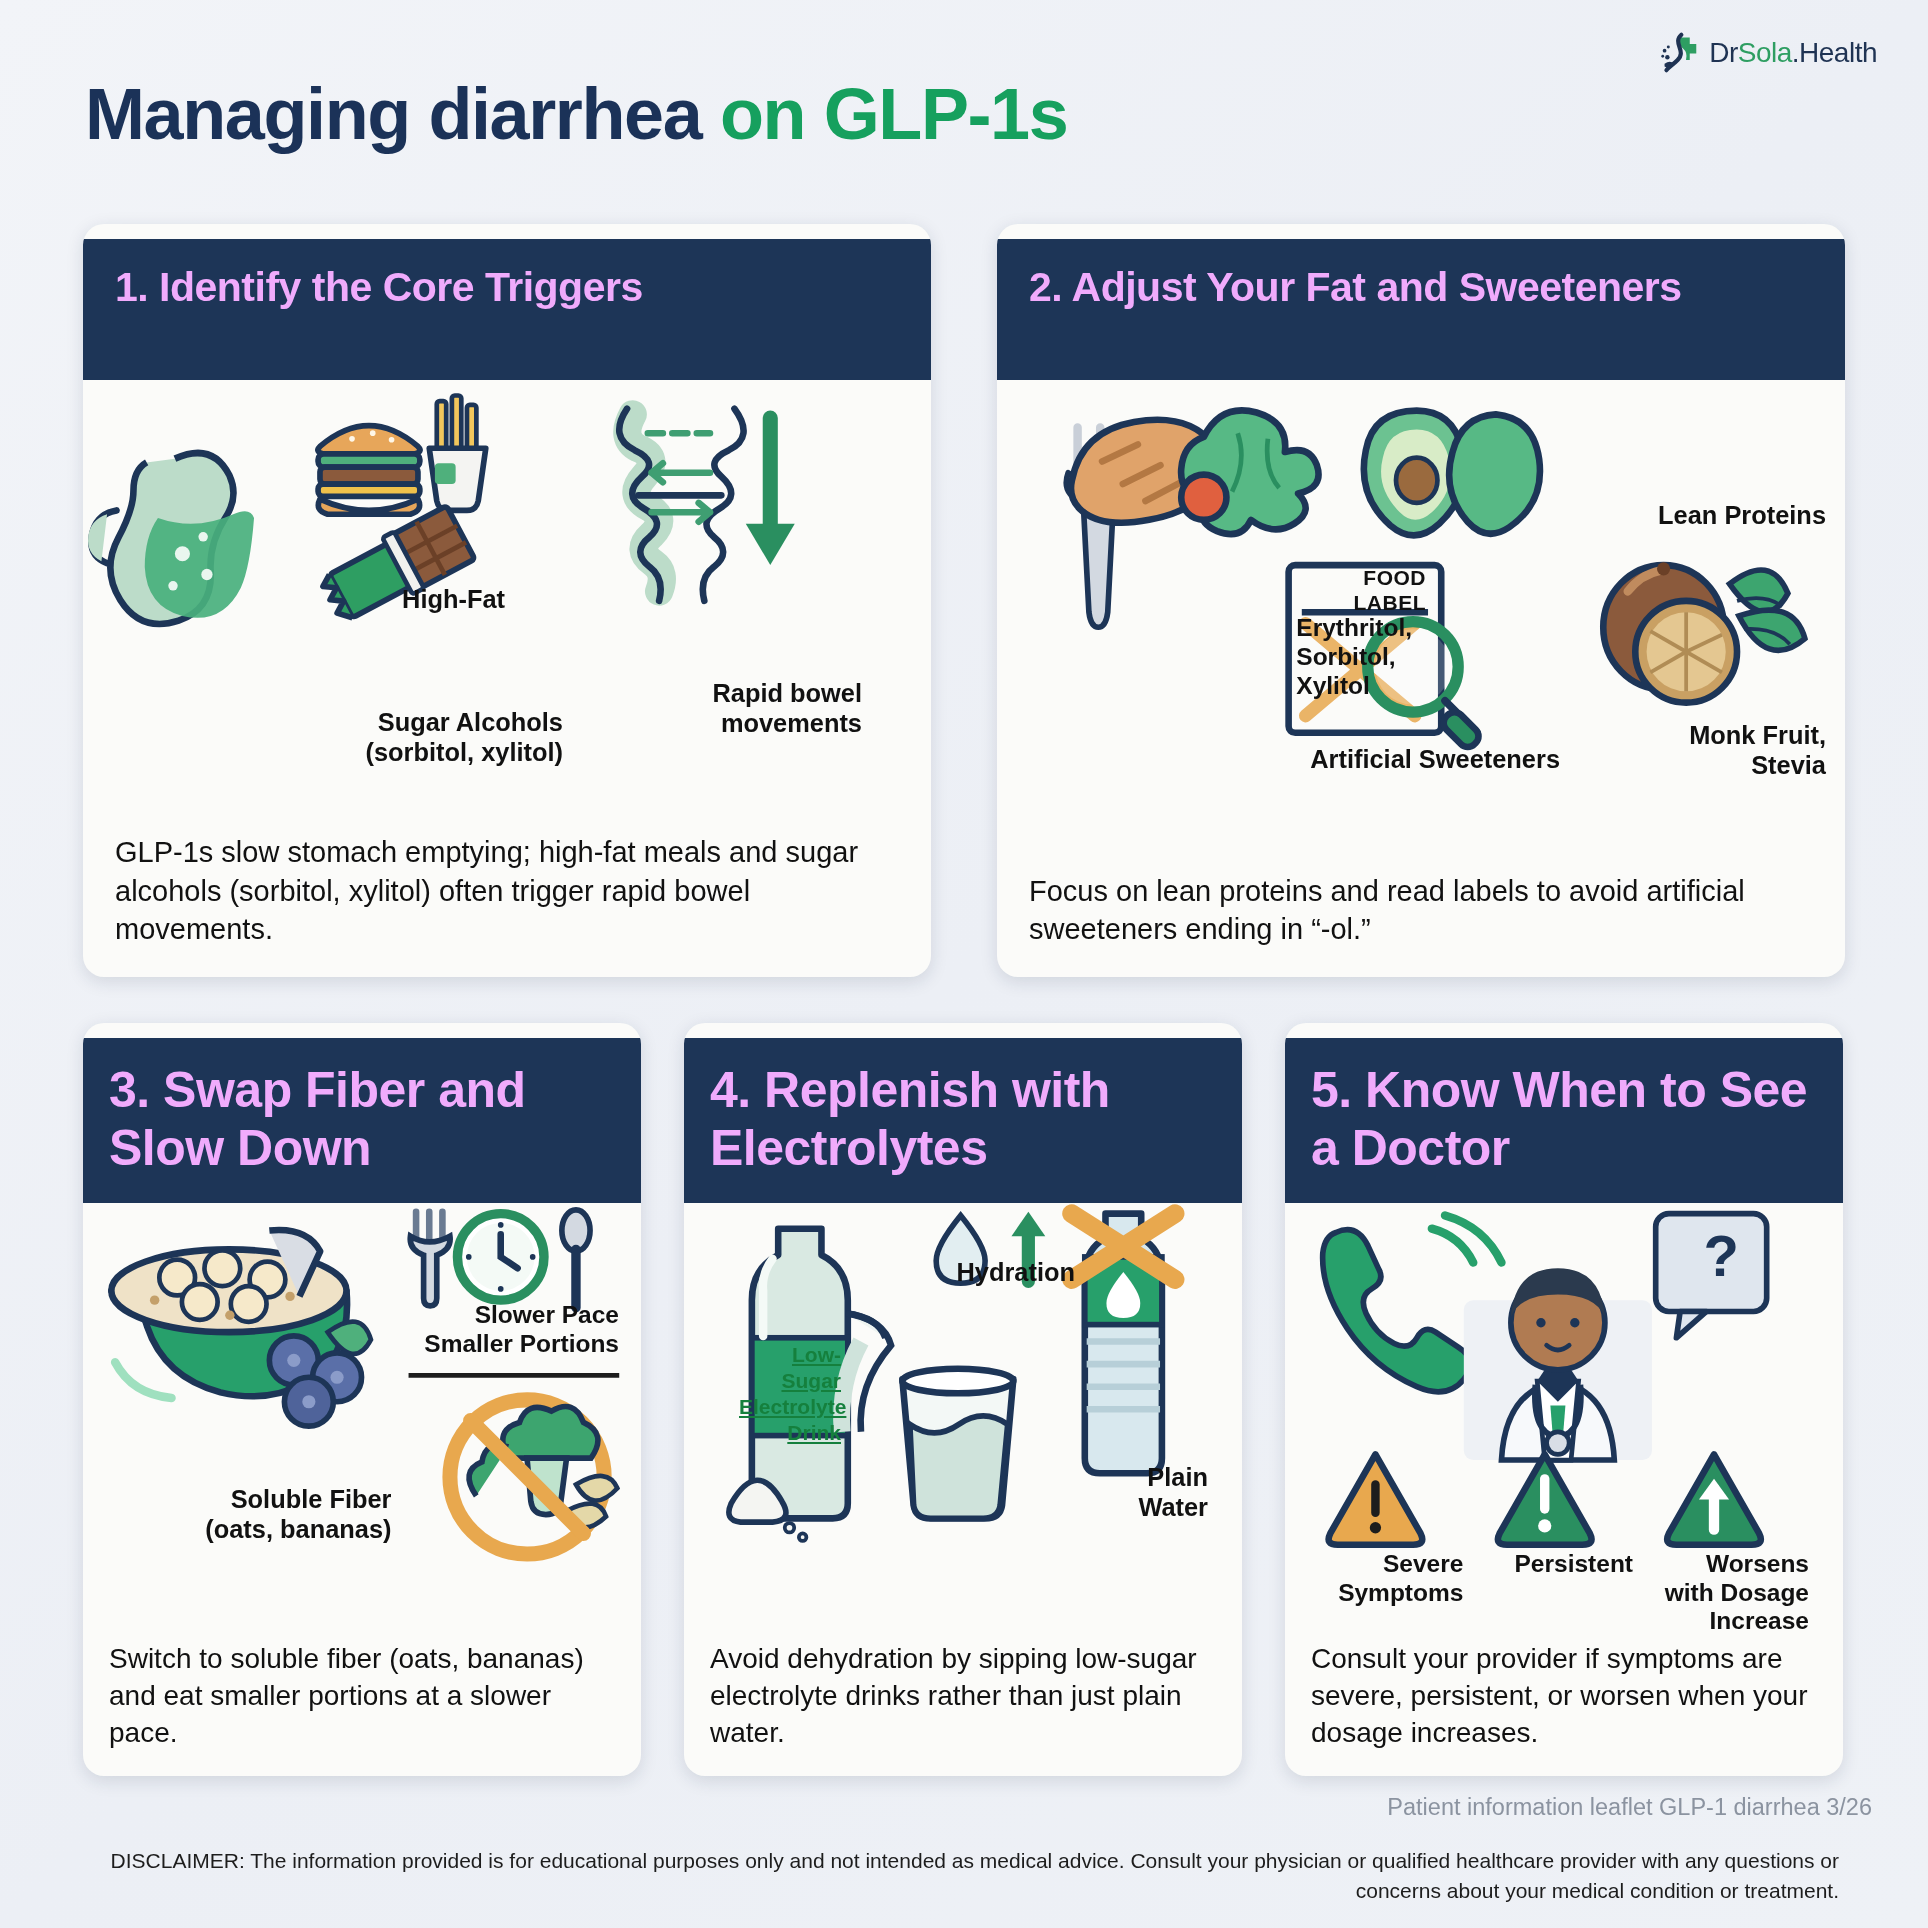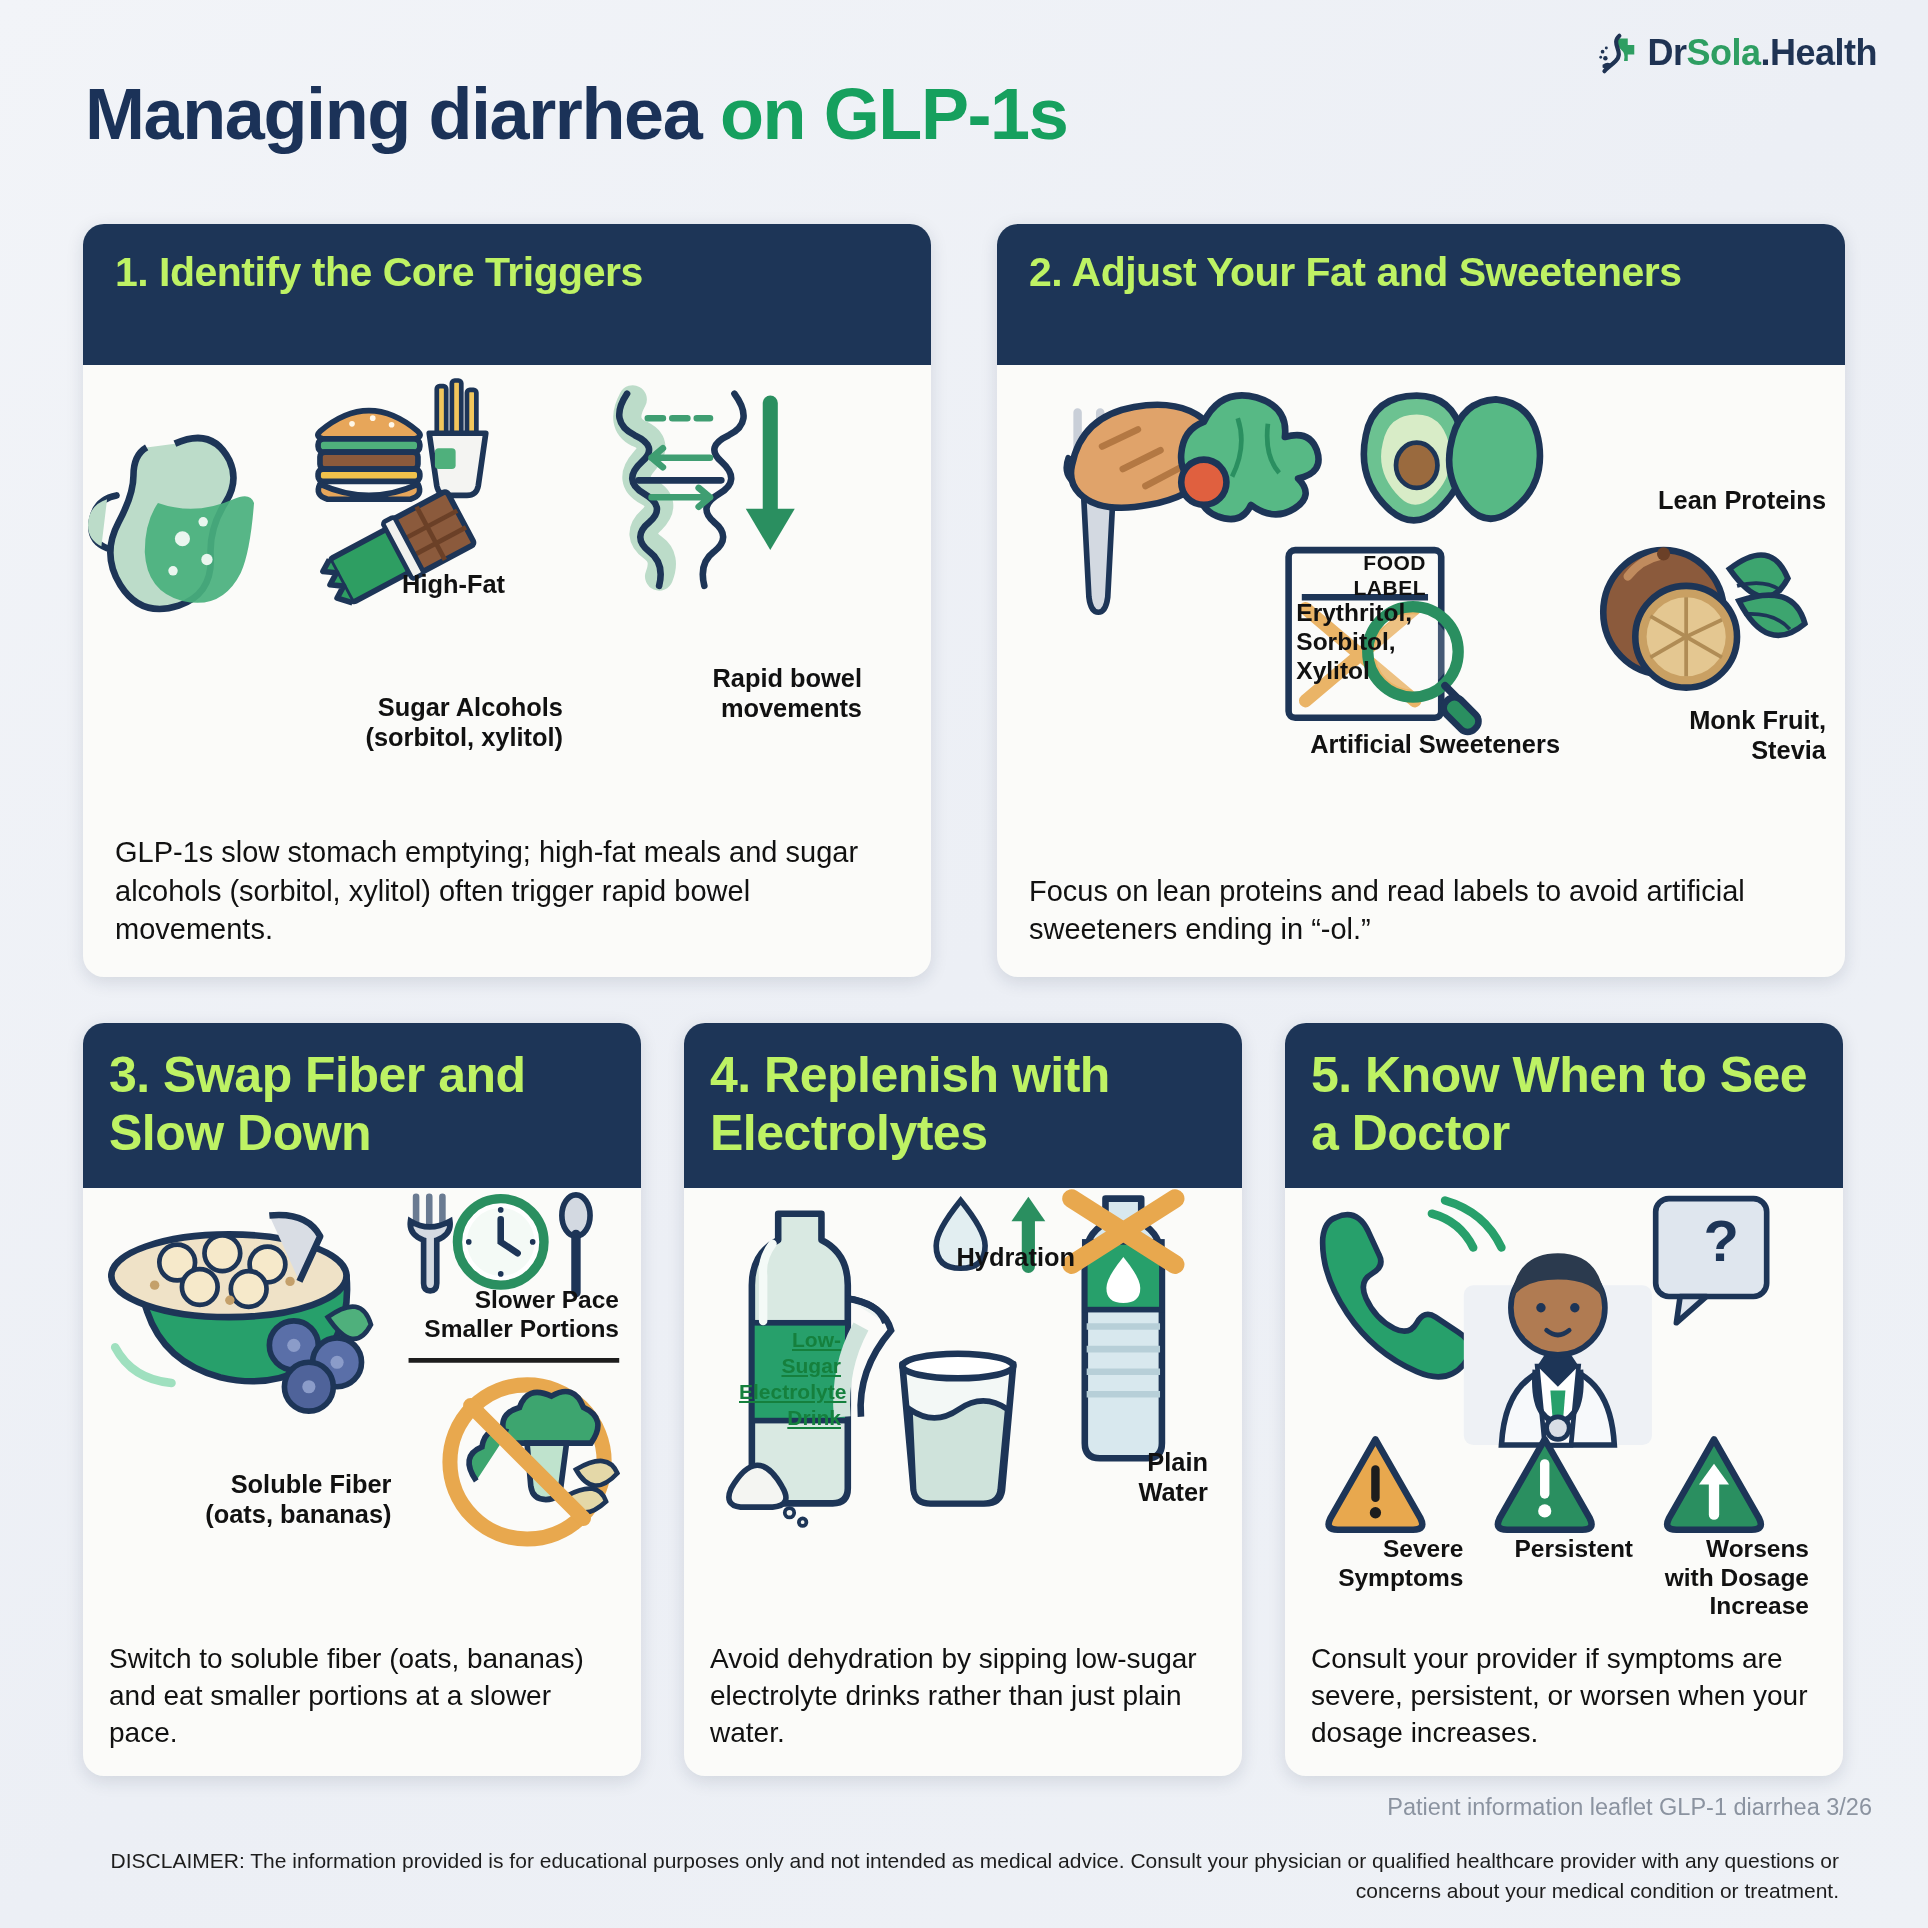--- a/index.html
+++ b/index.html
@@ -16,21 +16,21 @@
     padding: 0;
   }
 
   
   .brand {
     position: absolute; top: 32px; right: 51px;
     display: flex; align-items: center; gap: 9.4px;
   }
   .brand-mark { width: 41px; height: 41px; }
   .brand-text {
-    font-size: 36px; font-weight: bold; letter-spacing: -0.5px;
+    font-size: 28px; font-weight: normal; letter-spacing: -0.5px;
     white-space: nowrap;
   }
   .brand-dr { color: #1f3353; }
   .brand-sola { color: #2e9e62; }
   .brand-health { color: #1f3353; }
 
   .title {
     position: absolute; left: 85px; top: 73px;
     font-size: 72px; font-weight: bold; letter-spacing: -1.4px;
     white-space: nowrap;
@@ -53,26 +53,27 @@
     border-radius: 21px;
     box-shadow: 0 4.7px 17px rgba(25,40,70,.13);
     overflow: hidden;
     display: flex; flex-direction: column;
   }
   .card.wide { width: 848px; height: 753px; }
   .card.narrow { width: 558px; height: 753px; }
 
   .card-head {
     background: #1d3557;
-    color: #bef264;
+    color: #f0abfc;
     padding: 24.5px 32px 28px 32px;
     font-size: 41px; font-weight: bold;
     line-height: 1.16;
     letter-spacing: -0.5px;
     min-height: 141px;
+    margin-top: 15px;
   }
   .card.narrow .card-head { font-size: 50px; padding: 22.6px 26px 26px 26px; min-height: 141px; }
 
   .card-art {
     position: relative;
     flex: 1 1 auto;
     padding: 5.6px 9.4px 0 9.4px;
   }
   .card-body {
     padding: 0 32px 28px 32px;

